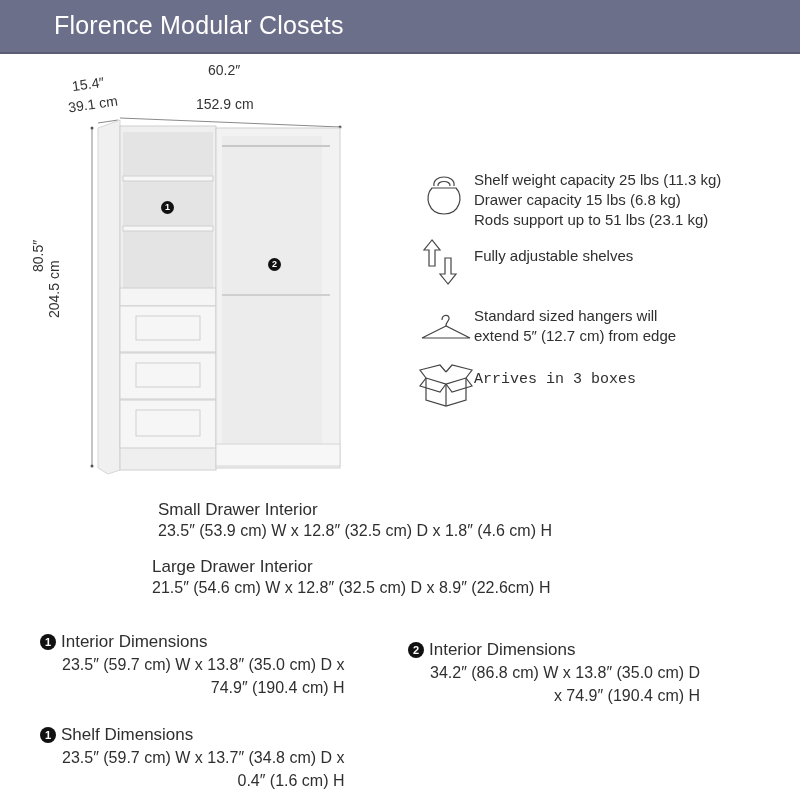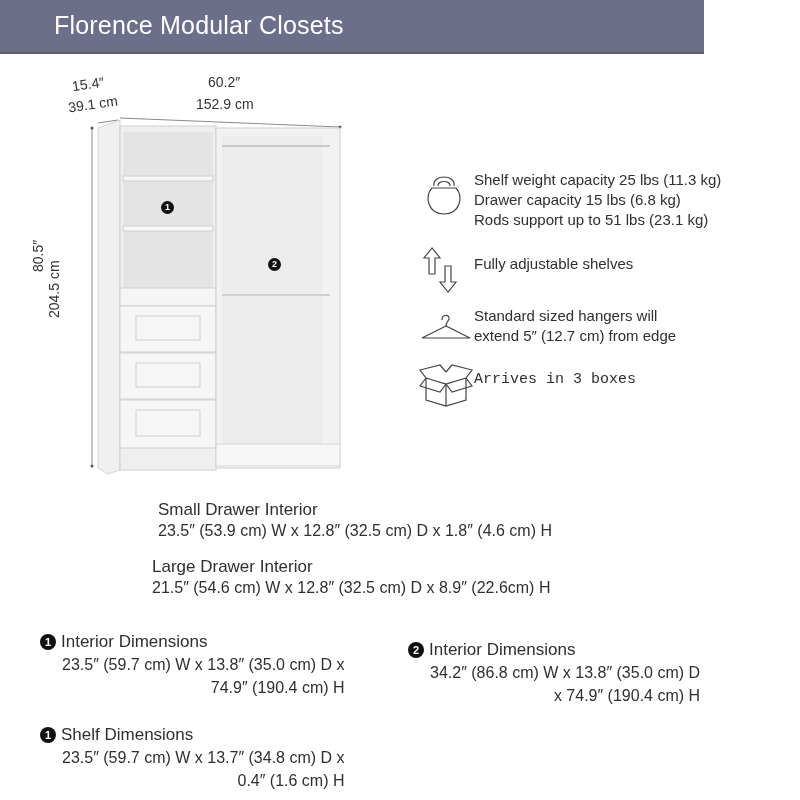--- a/index.html
+++ b/index.html
@@ -1,18 +1,18 @@
 <!DOCTYPE html>
 <html><head>
 <meta charset="utf-8">
 <style>
   html, body { margin:0; padding:0; }
   body { width:800px; height:800px; background:#ffffff; position:relative; overflow:hidden;
          font-family:"Liberation Sans", "DejaVu Sans", sans-serif; color:#2b2b2b; }
-  .header { position:absolute; left:0; top:0; width:704px; height:52px; background:#6c6f89;
+  .header { position:absolute; left:0; top:0; width:800px; height:52px; background:#6c6f89;
             border-bottom:2px solid #5a5d75; }
   .header .title { position:absolute; left:54px; top:11px; font-size:25px; color:#ffffff; letter-spacing:0.2px; }
 
   .dim { position:absolute; font-size:14px; color:#333; white-space:nowrap; }
   .closet { position:absolute; left:0; top:0; }
 
   .feature { position:absolute; left:418px; display:flex; align-items:flex-start; }
   .feature .icon { width:56px; height:48px; flex:0 0 56px; }
   .feature .lines { font-size:15px; line-height:20px; color:#2f2f2f; }
 
@@ -25,21 +25,21 @@
 </style>
 </head>
 <body>
 
 <div class="header">
   <div class="title">Florence Modular Closets</div>
 </div>
 
 <div class="dim" style="left:72px;top:76px;transform:rotate(-8deg);">15.4″</div>
 <div class="dim" style="left:68px;top:96px;transform:rotate(-8deg);">39.1 cm</div>
-<div class="dim" style="left:208px;top:74px;">60.2″</div>
+<div class="dim" style="left:208px;top:62px;">60.2″</div>
 <div class="dim" style="left:196px;top:96px;">152.9 cm</div>
 <div class="dim" style="left:30px;top:272px;transform:rotate(-90deg);transform-origin:left top;">80.5″</div>
 <div class="dim" style="left:46px;top:318px;transform:rotate(-90deg);transform-origin:left top;">204.5 cm</div>
 
 <svg class="closet" width="800" height="800">
   <g stroke="#8a8a8a" stroke-width="1" fill="none">
 
     <line x1="98" y1="123" x2="118" y2="120"></line>
     <line x1="120" y1="118" x2="340" y2="127"></line>
     <line x1="92" y1="128" x2="92" y2="466"></line>
@@ -81,21 +81,21 @@
       <path d="M14 18 C6 26, 10 44, 26 44 C42 44, 46 26, 38 18 Z"></path>
     </g>
   </svg>
   <div class="lines">
     <div>Shelf weight capacity 25 lbs (11.3 kg)</div>
     <div>Drawer capacity 15 lbs (6.8 kg)</div>
     <div>Rods support up to 51 lbs (23.1 kg)</div>
   </div>
 </div>
 
-<div class="feature" style="top:246px;text-align:right;">
+<div class="feature" style="top:238px;text-align:right;">
   <svg class="icon" viewBox="0 0 56 48">
     <g fill="none" stroke="#444" stroke-width="1.2">
       <path d="M14 2 L6 12 L11 12 L11 28 L17 28 L17 12 L22 12 Z"></path>
       <path d="M30 46 L22 36 L27 36 L27 20 L33 20 L33 36 L38 36 Z"></path>
     </g>
   </svg>
   <div class="lines" style="padding-top:8px;">
     <div>Fully adjustable shelves</div>
   </div>
 </div>

